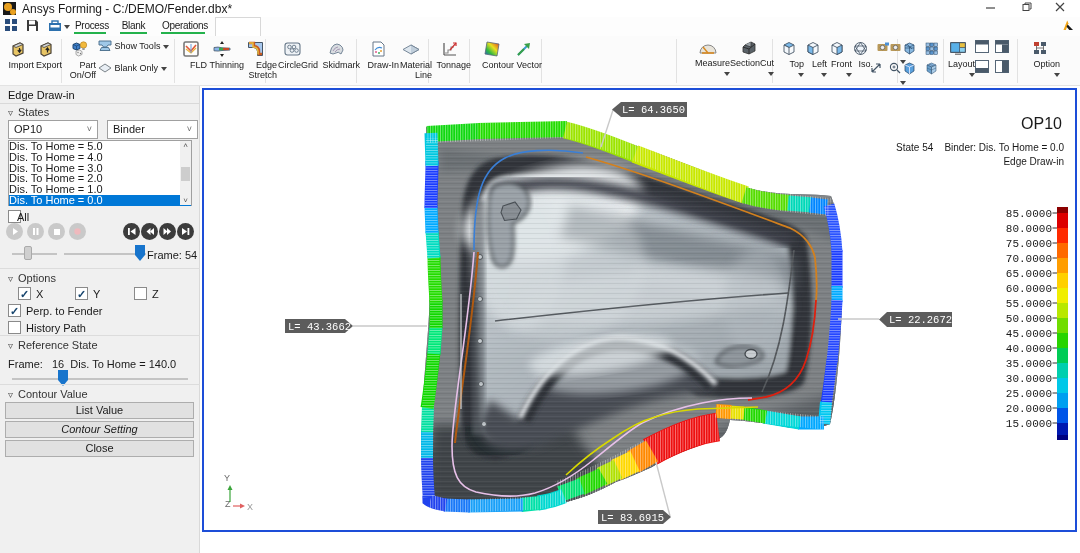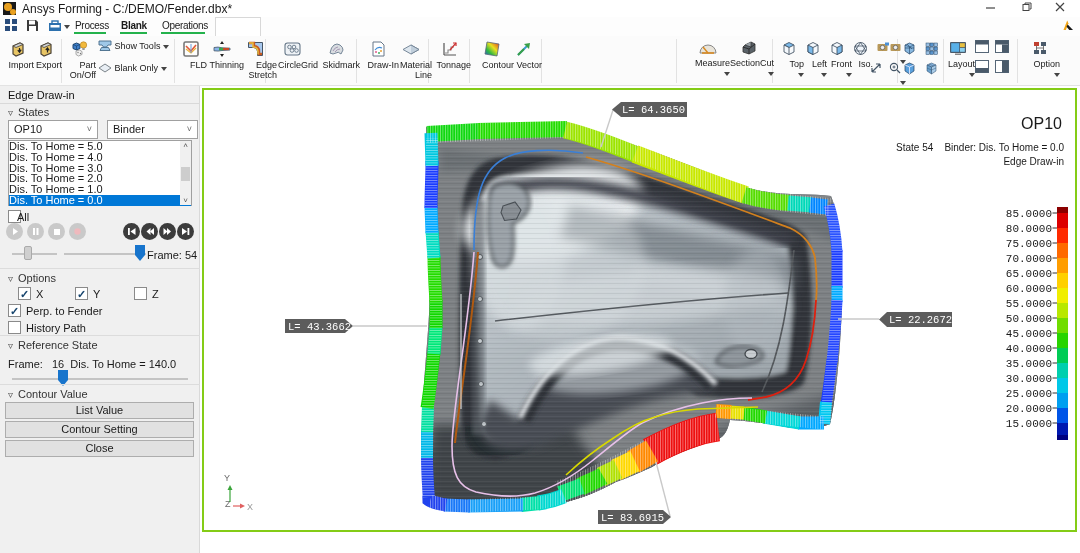--- a/index.html
+++ b/index.html
@@ -34,21 +34,21 @@
 #statelist { position:absolute; left:8px; top:54px; width:184px; height:66px; background:#fff; border:1px solid #a0a0a0; font-size:11px; color:#1a1a1a; }
 #statelist .it { height:10.8px; line-height:10.8px; }
 #statelist .sel { background:#0078d7; color:#fff; }
 #sl-scroll { position:absolute; right:0; top:0; width:11px; height:64px; background:#f0f0f0; font-size:8px; color:#555; text-align:center;}
 .cb { position:absolute; width:13px; height:13px; background:#fff; border:1px solid #8a8a8a; font-size:11px; line-height:12px; text-align:center; color:#17456e; font-weight:bold;}
 .cblab { position:absolute; font-size:11px; color:#1a1a1a; white-space:nowrap; }
 .pbtn { position:absolute; width:17px; height:17px; border-radius:50%; }
 .btn { position:absolute; left:5px; width:189px; height:17px; background:#e1e1e1; border:1px solid #adadad; font-size:11px; color:#1a1a1a; text-align:center; padding-top:1px; }
 .sldtrack { position:absolute; height:2px; background:#c4c4c4; }
 
-#viewport { position:absolute; left:202px; top:88px; width:875px; height:444px; background:#fff; border:2px solid #84cc16; }
+#viewport { position:absolute; left:202px; top:88px; width:875px; height:444px; background:#fff; border:2px solid #1d4ed8; }
 
 #bottombar { position:absolute; left:0; top:537px; width:1080px; height:16px; background:#ececec;margin-top:45px; }
 #btab { position:absolute; left:225px; top:0px; width:68px; height:16px; background:#cde3f5; font-size:10px; color:#1a1a1a; padding:2px 0 0 16px; }
 </style>
 </head>
 <body>
 <div id="app">
 
 <div id="titlebar">
   <svg class="abs" style="left:3px;top:2px" width="13" height="13" viewBox="0 0 13 13">
@@ -81,21 +81,21 @@
         <rect x="3" y="7" width="7" height="5" fill="#fff"></rect>
         <rect x="3" y="1.5" width="6" height="4" fill="#fff"></rect>
       </svg>
   <svg class="qat" style="left:48px" width="14" height="13" viewBox="0 0 14 13">
         <rect x="1" y="4" width="12" height="8" fill="#2d71ae"></rect>
         <rect x="4" y="2" width="6" height="3" fill="none" stroke="#2d71ae" stroke-width="1.4"></rect>
         <rect x="2.5" y="6" width="9" height="2.5" fill="#fff"></rect>
       </svg>
   <div class="caret abs" style="left:64px;top:8px"></div>
   <div class="rtab" style="left:75px;width:30px;">Process<div class="ul"></div></div>
-  <div class="rtab" style="left:121px;width:25px;font-weight:bold;">Blank<div class="ul"></div></div>
+  <div class="rtab" style="left:121px;width:25px;">Blank<div class="ul"></div></div>
   <div class="rtab" style="left:162px;width:42px;">Operations<div class="ul"></div></div>
   <div id="tab-analysis">Analysis</div>
   <svg class="abs" style="left:1063px;top:3px" width="10" height="10" viewBox="0 0 10 10">
         <path d="M0.5 10 L4.2 0.5 L5.4 3.2 L2.9 10 Z" fill="#f2a515"></path>
         <path d="M4.7 4.6 L10 10 L6.3 10 L3.6 6.8 Z" fill="#1a1a1a"></path>
       </svg>
 </div>
 
 <div id="ribbon">
   <div class="rsep" style="left:61px"></div>
@@ -438,21 +438,21 @@
   <div class="sechead" style="top:253px">Reference State</div>
   <div class="cblab" style="left:8px;top:272px;">Frame:&nbsp;&nbsp;&nbsp;16&nbsp;&nbsp;Dis. To Home = 140.0</div>
   <div class="sldtrack" style="left:12px;top:292px;width:176px;"></div>
   <svg class="abs" style="left:58px;top:284px" width="11" height="17">
         <path d="M0 0 h10 v10 l-5 6 l-5 -6 Z" fill="#1774cc"></path>
       </svg>
 
   <div class="secline" style="top:298px"></div>
   <div class="sechead" style="top:302px">Contour Value</div>
   <div class="btn" style="top:316px;">List Value</div>
-  <div class="btn" style="top:335px;">Contour Setting</div>
+  <div class="btn" style="top:335px;font-style:italic;">Contour Setting</div>
   <div class="btn" style="top:354px;">Close</div>
 </div>
 
 <div id="viewport">
 <svg width="871" height="440" viewBox="204 90 871 440" style="position:absolute;left:0;top:0">
 <defs>
   <pattern id="hatchV" width="2.5" height="8" patternUnits="userSpaceOnUse">
     <rect width="2.5" height="8" fill="none"></rect>
             <rect x="0" width="0.8" height="8" fill="#ffffff" opacity="0.45"></rect>
   </pattern>

